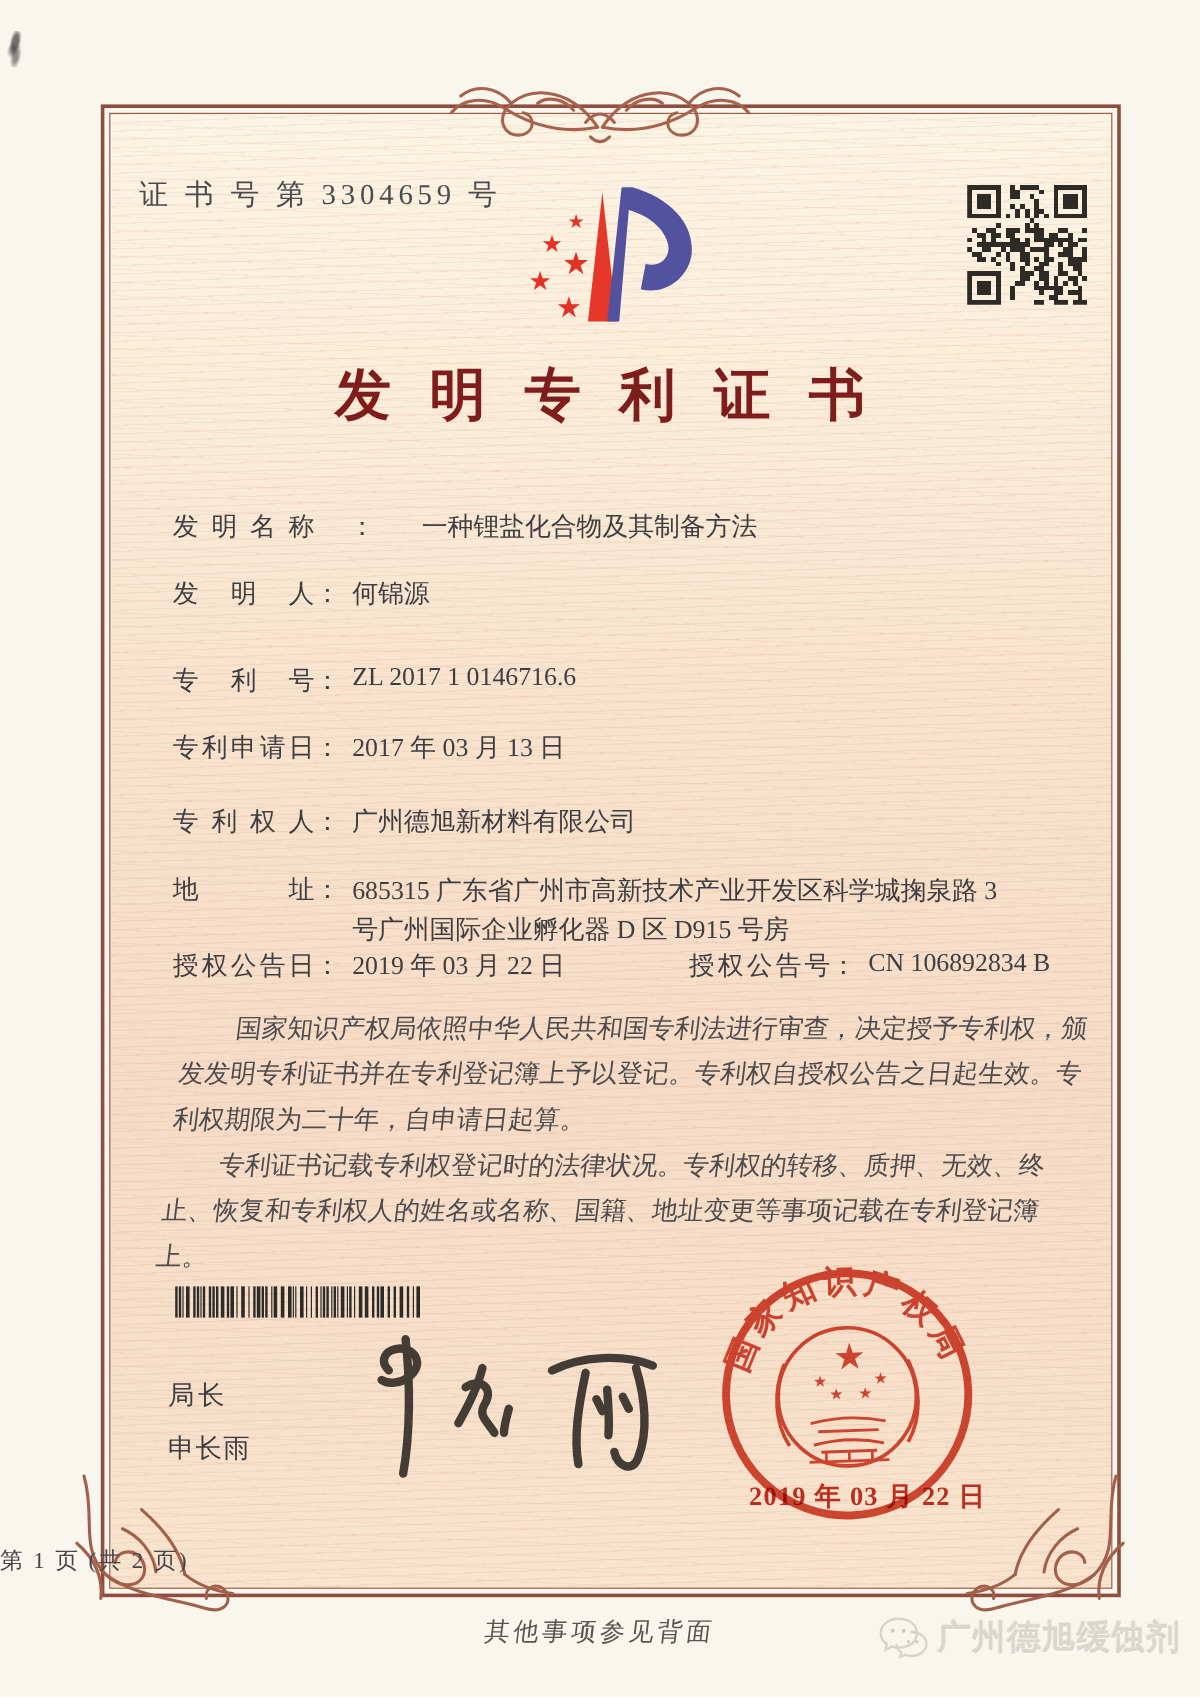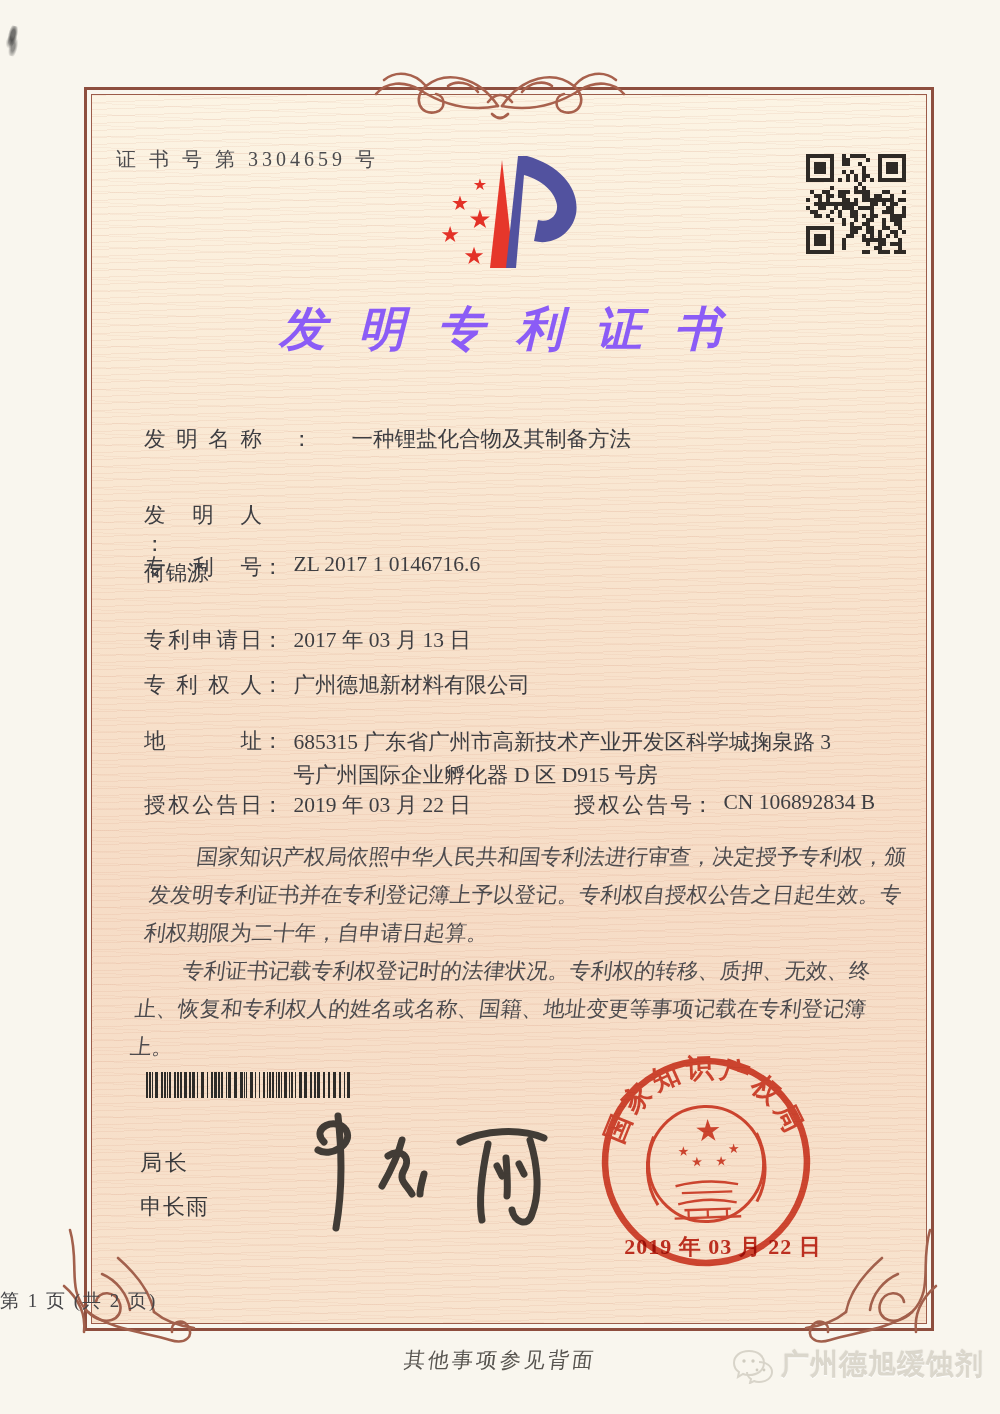--- a/index.html
+++ b/index.html
@@ -30,37 +30,37 @@
       linear-gradient(180deg,#fcf4e4 0%,#fbeedb 16%,#f8e3cd 40%,#f6dcc6 66%,#f7e0ca 88%,#f8e4cf 100%);
   }
   .ornament-top{ position:absolute; left:370px; top:48px; width:260px; height:100px; }
   .corner-flourish{ position:absolute; width:150px; height:130px; }
   .corner-bl{ left:58px; top:1228px; }
   .corner-br{ left:792px; top:1228px; transform:scaleX(-1); }
 
   
   .cert-no{
     position:absolute; left:116px; top:146px;
-    font-size:20px; letter-spacing:4px; color:#4b4b4e;
+    font-size:24px; letter-spacing:4px; color:#4b4b4e;
   }
   .logo{ position:absolute; left:430px; top:148px; width:168px; height:142px; }
   .qr{ position:absolute; left:806px; top:154px; width:100px; height:100px; }
   .title{
     position:absolute; left:0; top:298px; width:100%;
-    text-align:center; font-size:47px; font-weight:bold; color:#8b5cf6;
-    letter-spacing:32px; text-indent:32px;font-style:italic;
+    text-align:center; font-size:47px; font-weight:bold; color:#7f1d1d;
+    letter-spacing:32px; text-indent:32px;
   }
 
   
   .field-row{ position:absolute; left:144px; font-size:21.5px; color:#3e3e42; display:flex; }
   .field-label{ display:inline-block; width:118px; text-align:justify; text-align-last:justify; flex:none; }
   .field-colon{ flex:none; margin-right:10px; }
   .field-value{ white-space:nowrap; }
-  .row-name{ top:424px;gap:29px; } .row-inventor{ top:500px;flex-direction:column; } .row-patno{ top:552px; }
-  .row-filing{ top:625px; } .row-patentee{ top:670px; } .row-address{ top:726px; }
+  .row-name{ top:424px;gap:29px; } .row-inventor{ top:480px; } .row-patno{ top:552px; }
+  .row-filing{ top:608px; } .row-patentee{ top:670px; } .row-address{ top:726px; }
   .addr-lines{ line-height:33px; }
   .row-grant{ top:790px; width:766px; }
   .grant-right{ position:absolute; left:430px; top:0; display:flex; }
 
   
   .body-text{
     position:absolute; left:142px; top:838px; width:768px;
     font-size:21.5px; line-height:38px; color:#4d4b4e;
     transform:skewX(-7deg);
   }
@@ -76,21 +76,21 @@
     position:absolute; left:618px; top:1232px; width:210px; text-align:center;
     font-size:22px; color:#c23527; letter-spacing:1px; font-weight:bold;
     mix-blend-mode:multiply;
   }
   .page-no{ position:absolute; left:0; top:1288px; width:100%; text-align:left; font-size:19px; color:#454548; letter-spacing:2px; }
   .back-note{
     position:absolute; left:0; top:1346px; width:100%; text-align:center;
     font-size:21px; color:#585550; letter-spacing:3px; transform:skewX(-7deg);
   }
   .watermark{
-    position:absolute; right:16px; top:1346px; display:flex; align-items:flex-end; gap:6px;
+    position:absolute; right:16px; top:1346px; display:flex; align-items:flex-start; gap:6px;
   }
   .watermark-text{
     font-family:"Liberation Sans","DejaVu Sans",sans-serif;
     font-size:28px; font-weight:bold; color:#dbd7cc;
     text-shadow:0 1px 1px rgba(255,255,255,.95), 0 -1px 1px rgba(170,165,152,.45);
     letter-spacing:1px;
   }
   .wechat-icon{ width:44px; height:36px; }
 </style>
 </head>

